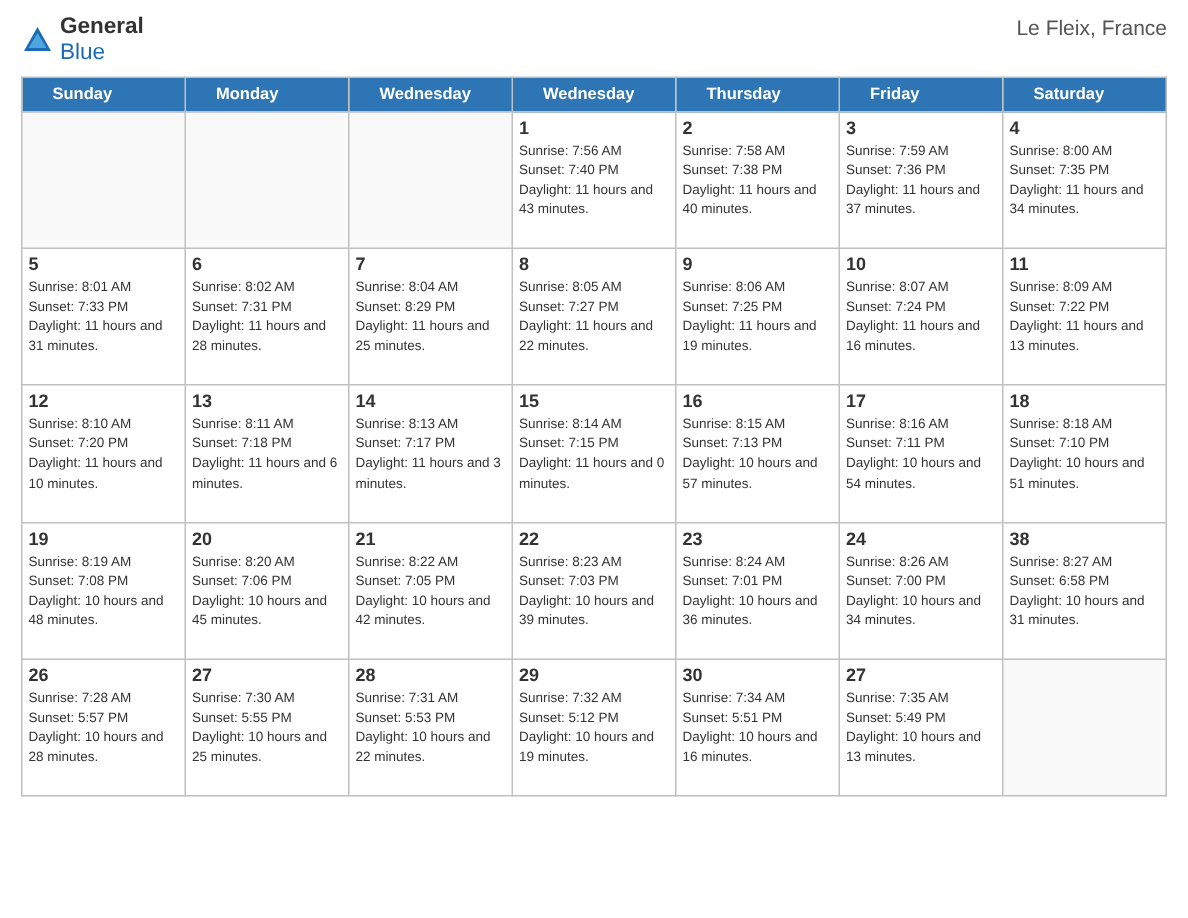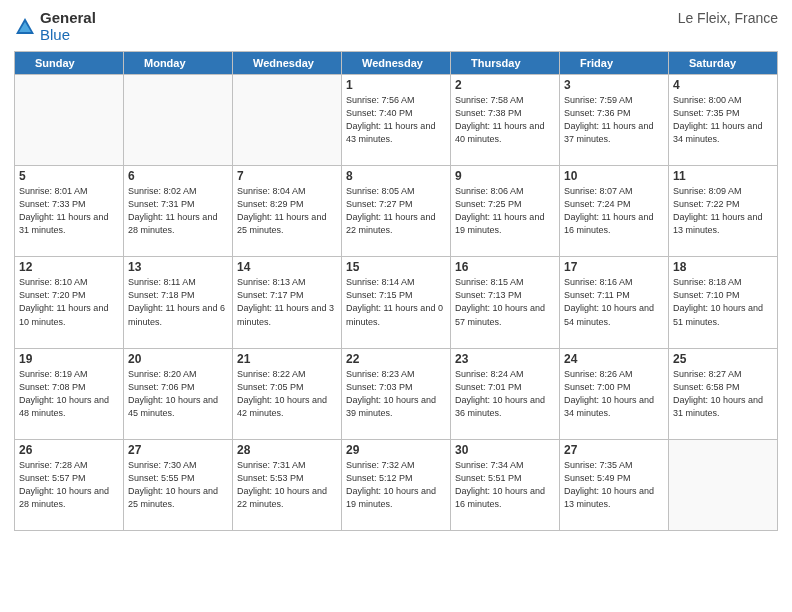--- a/index.html
+++ b/index.html
@@ -302,21 +302,21 @@
 and 36 minutes.</div>
           </td>
           <td>
             <span class="day-num">24</span>
             <div class="day-info">Sunrise: 8:26 AM
 Sunset: 7:00 PM
 Daylight: 10 hours
 and 34 minutes.</div>
           </td>
           <td>
-            <span class="day-num">25</span>
+            <span class="day-num">38</span>
             <div class="day-info">Sunrise: 8:27 AM
 Sunset: 6:58 PM
 Daylight: 10 hours
 and 31 minutes.</div>
           </td>
         </tr>
         <tr>
           <td>
             <span class="day-num">26</span>
             <div class="day-info">Sunrise: 7:28 AM

